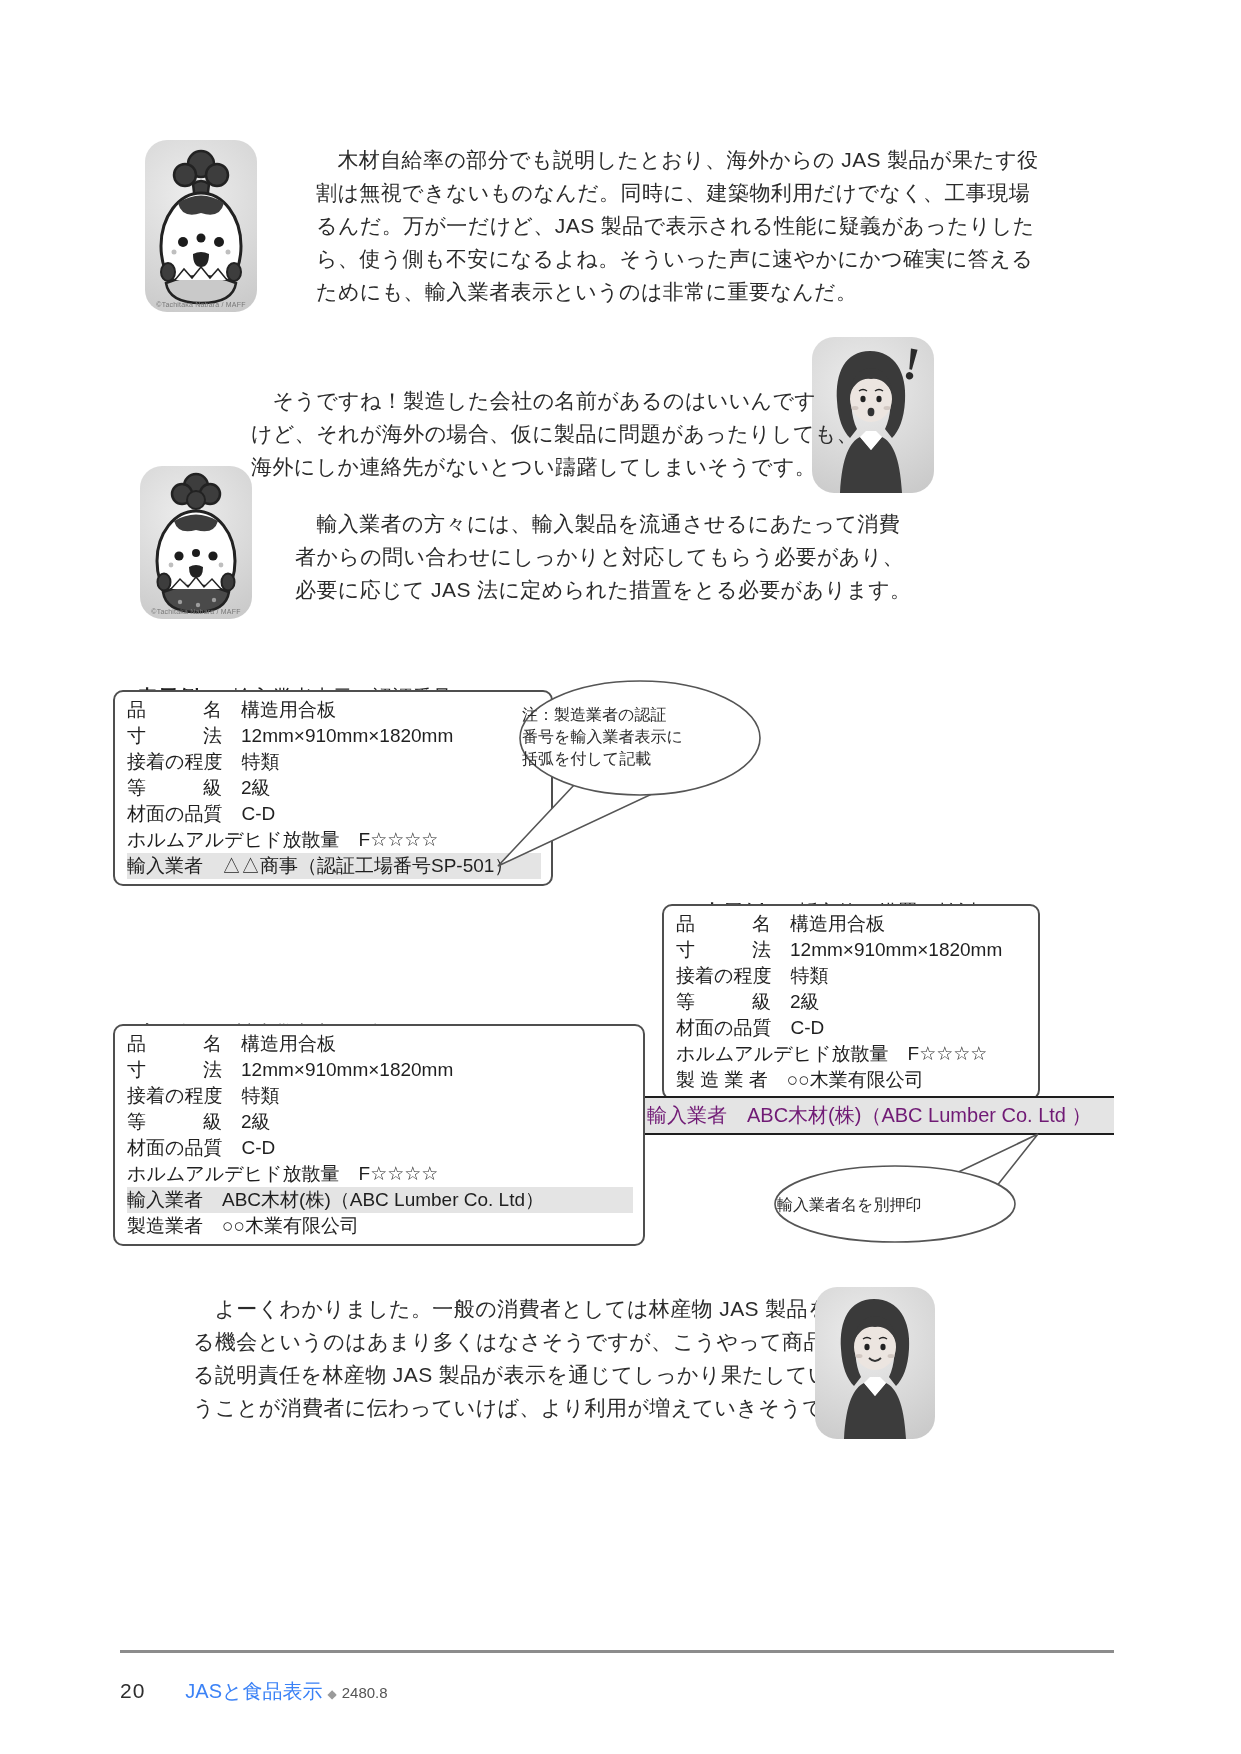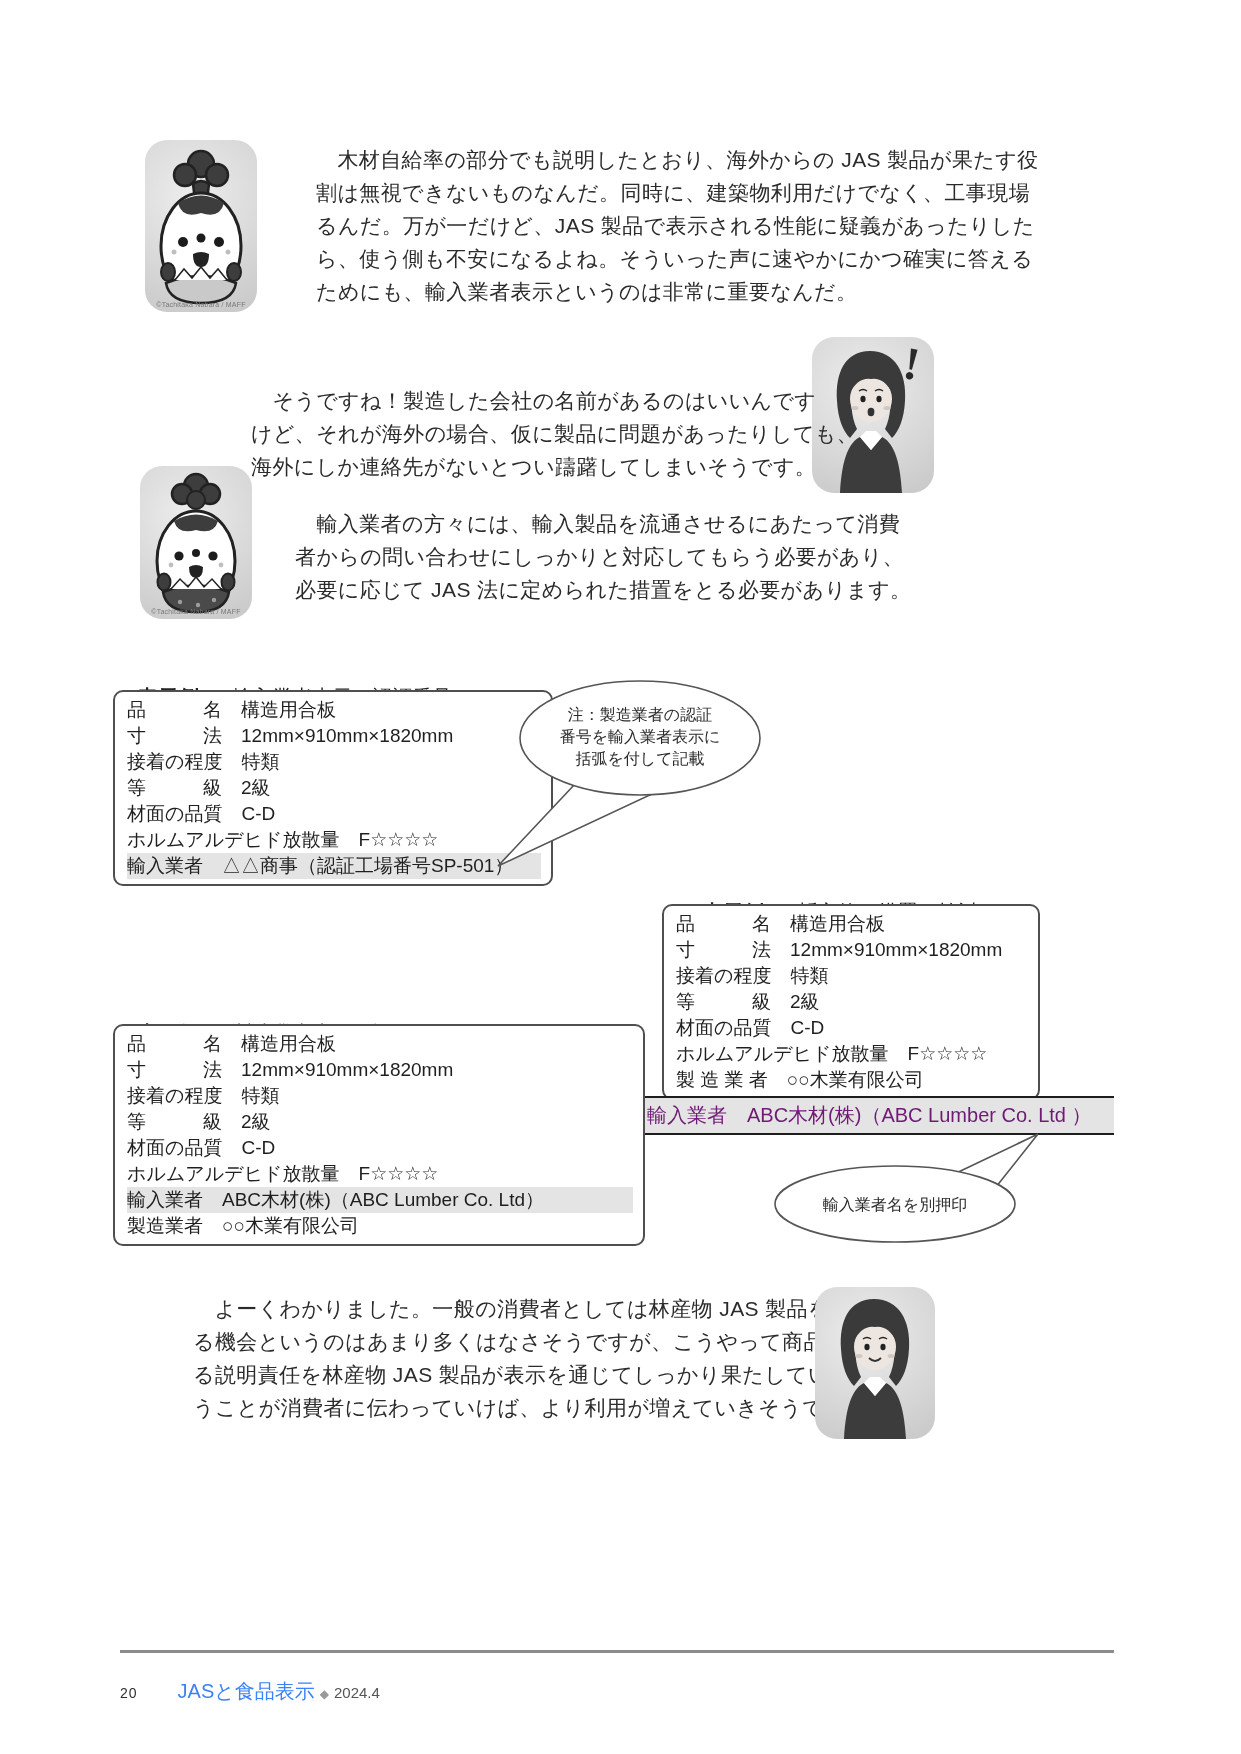--- a/index.html
+++ b/index.html
@@ -41,39 +41,39 @@
   
   .stamp-row {
     position:absolute; border:2.5px solid #1d1d1d; background:#e4e4e4;
     font-size:20px; line-height:31px; white-space:pre; padding:2px 8px; color:#701a75;
   }
 
   
   .bubble { position:absolute; }
   .bubble svg { position:absolute; left:0; top:0; }
   .bubble-text {
-    position:absolute; text-align:center; color:#2b2b2b; font-size:16px; line-height:22px;
+    position:absolute; color:#2b2b2b; font-size:16px; line-height:22px;
   }
   .bubble-text .line { white-space:pre; }
 
   
   .contact-outer {
     position:absolute; border:3px solid #9b9b9b; border-radius:18px; padding:3px; background:#fff;
   }
   .contact-inner {
     border:2px solid #4c4c4c; border-radius:12px; height:100%; box-sizing:border-box;
     padding:8px 20px; font-family:"DejaVu Sans Mono","Liberation Mono",monospace;
     font-size:19px; line-height:28px; color:#1c1c1c;
   }
   .contact-inner .line { white-space:pre; }
 
   
   .footer-rule { position:absolute; background:#8c8c8c; }
   .footer { position:absolute; display:flex; align-items:baseline; color:#3a3a3a; }
-  .footer .pagenum { font-size:14px; letter-spacing:1px; color:#2e2e2e; }
+  .footer .pagenum { font-size:21px; letter-spacing:1px; color:#2e2e2e; }
   .footer .ftitle { font-size:20px; color:#3b82f6; margin-left:40px; }
   .footer .diamond { font-size:12px; color:#9a9a9a; margin:0 5px; }
   .footer .fdate { font-size:15px; color:#555; }
 </style>
 </head>
 <body>
 
 <div class="page">
 
   <div class="char-card" style="left:145px; top:140px; width:112px; height:172px;">
@@ -250,16 +250,16 @@
       <path d="M49,96 L60,109 L71,96 L65,90 L55,90 Z" fill="#ffffff"></path>
     </svg>
   </div>
 
 
   <div class="footer-rule" style="left:120px; top:1650px; width:1002px; height:3px;"></div>
   <div class="footer" style="left:120px; top:1678px;">
     <span class="pagenum">20</span>
     <span class="ftitle">JASと食品表示</span>
     <span class="diamond">◆</span>
-    <span class="fdate">2024.4</span>
+    <span class="fdate">2480.8</span>
   </div>
 
 </div>
 
 </body></html>

